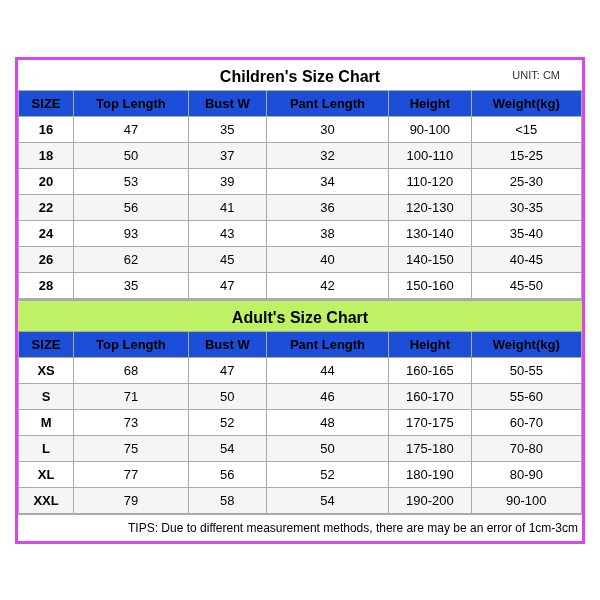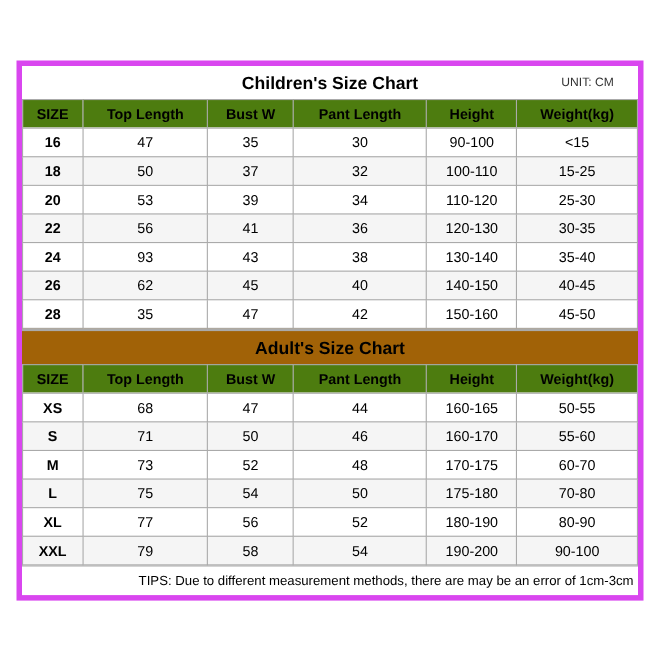--- a/index.html
+++ b/index.html
@@ -8,21 +8,21 @@
       height: 600px;
       background: #fff;
       font-family: Arial, sans-serif;
       font-size: 13px;
       display: flex;
       align-items: center;
       justify-content: center;
     }
     .chart-container {
       width: 570px;
-      border: 5px solid #d946ef;
+      border: 3px solid #d946ef;
       background: #fff;
     }
     .section-title {
       text-align: center;
       font-weight: bold;
       font-size: 16px;
       padding: 8px 4px 4px 4px;
       background: #fff;
       position: relative;
     }
@@ -38,41 +38,41 @@
     table {
       width: 100%;
       border-collapse: collapse;
     }
     th, td {
       border: 1px solid #aaa;
       text-align: center;
       padding: 5px 4px;
     }
     .header-row th {
-      background: #4d7c0f;
+      background: #1d4ed8;
       font-weight: bold;
       font-size: 13px;
     }
     .data-row td {
       background: #fff;
       font-size: 13px;
     }
     .data-row:nth-child(even) td {
       background: #f5f5f5;
     }
     .size-col {
       font-weight: bold;
       margin-left: 42px;
     }
     .adult-section-title {
       text-align: center;
       font-weight: bold;
       font-size: 16px;
       padding: 8px 4px 4px 4px;
-      background: #a16207;
+      background: #bef264;
       border-top: 2px solid #aaa;
     }
     .tips-row {
       text-align: right;
       padding: 6px 4px;
       font-size: 12px;
       color: #000000;
       border-top: 1px solid #aaa;
     }
   </style>

